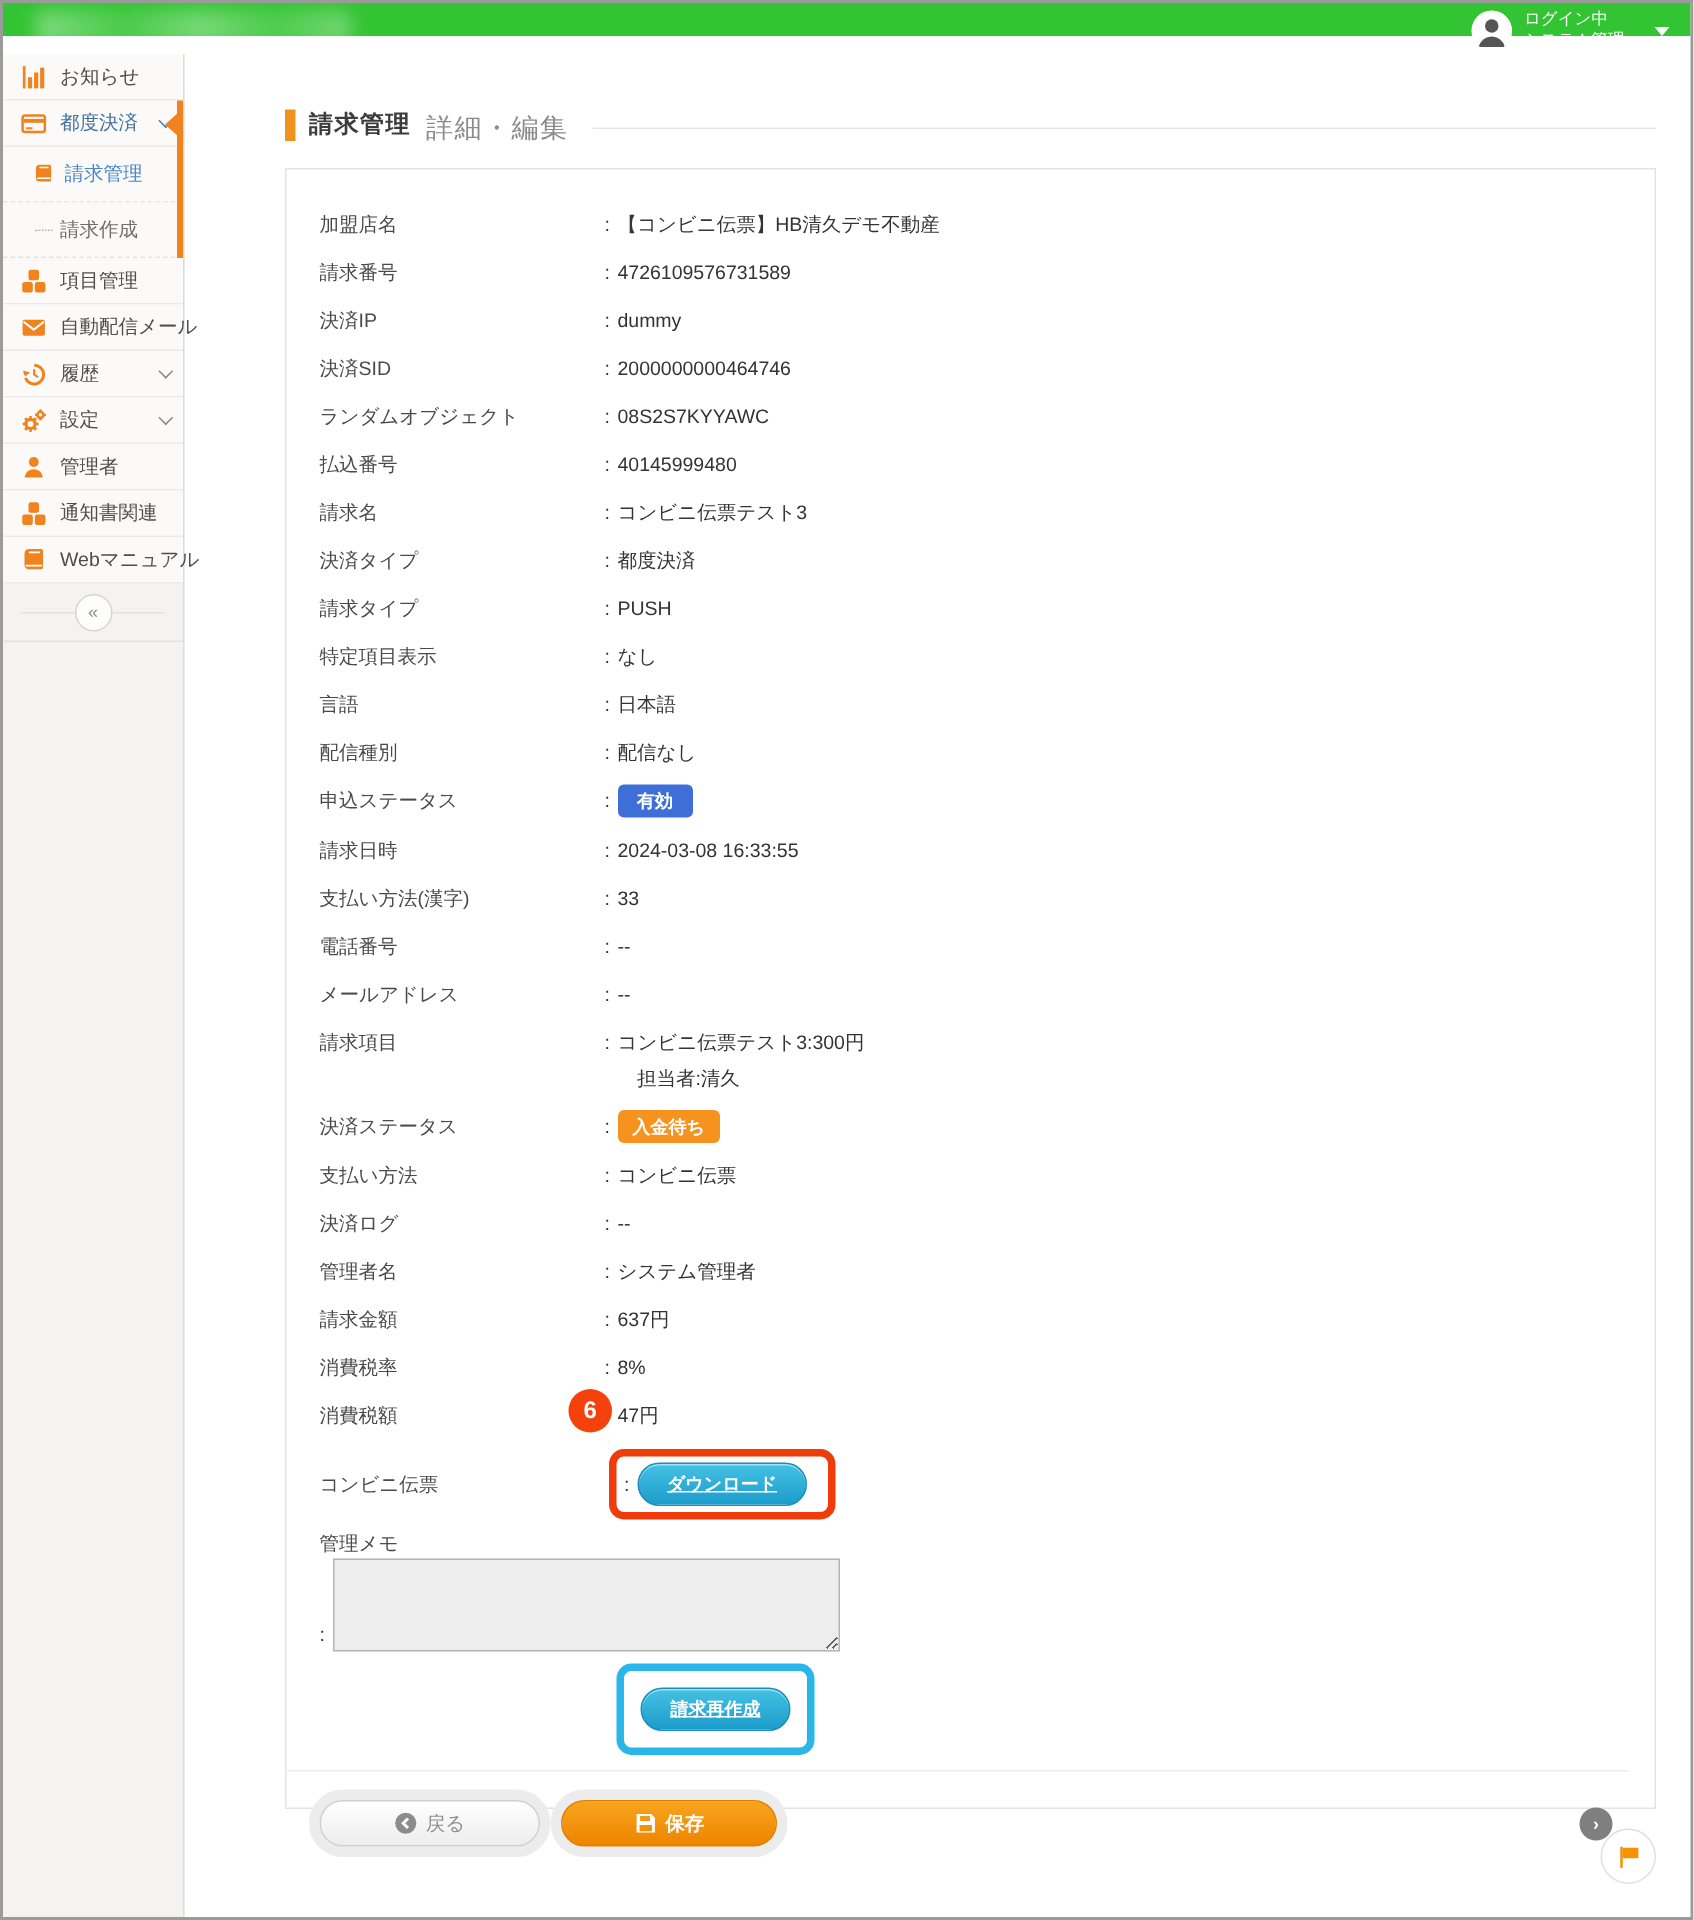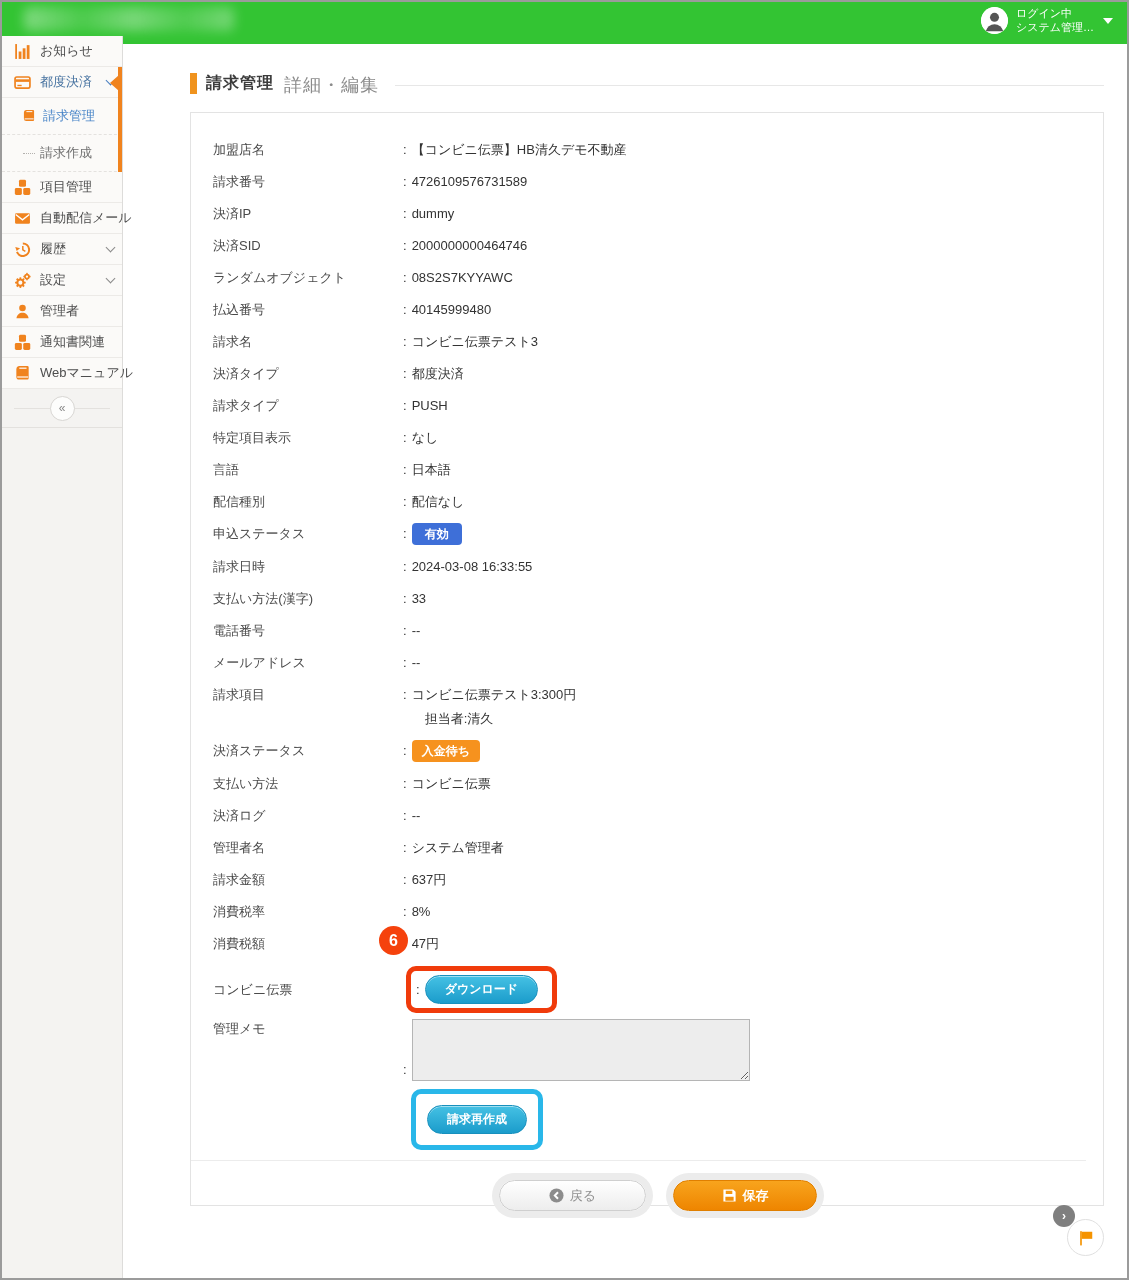--- a/index.html
+++ b/index.html
@@ -7,21 +7,21 @@
   body {
     position: relative;
     font-family: "Liberation Sans", "DejaVu Sans", sans-serif;
     background: #fff;
     color: #333;
     overflow: hidden;
   }
   .frame { position:absolute; inset:0; border:2px solid #9b9b9b; pointer-events:none; z-index:50; }
 
   
-  .topbar { position:absolute; left:2px; top:2px; right:2px; height:42px; background:#33c433; }
+  .topbar { position:absolute; left:2px; top:2px; right:2px; height:22px; background:#33c433; }
   .logo-blur {
     position:absolute; left:22px; top:5px; width:210px; height:24px; border-radius:6px;
     background:linear-gradient(90deg, rgba(255,255,255,.38), rgba(255,255,255,.12) 28%,
       rgba(255,255,255,.34) 52%, rgba(255,255,255,.14) 76%, rgba(255,255,255,.32));
     filter:blur(6px);
   }
   .userbox { position:absolute; right:14px; top:3px; display:flex; align-items:center; height:30px; cursor:pointer; }
   .avatar { width:27px; height:27px; border-radius:50%; background:#fff; overflow:hidden; flex:0 0 auto; }
   .usertext { margin-left:8px; color:#fff; font-size:11px; line-height:14px; white-space:nowrap; }
   .caret-down { width:0; height:0; border-left:5px solid transparent; border-right:5px solid transparent;
@@ -80,31 +80,31 @@
   .badge.orange { background:#f6921e; padding:5px 10px; }
   .circle-num { position:absolute; left:166px; top:-8px; width:29px; height:29px; border-radius:50%;
     background:#f5420d; color:#fff; font-size:16px; font-weight:bold;
     display:flex; align-items:center; justify-content:center; z-index:5; }
   .hl-red { display:inline-flex; align-items:center; border:5px solid #f03b0b; border-radius:10px;
     padding:4px 14px 4px 5px; margin-left:3px; }
   .hl-cyan { display:inline-flex; align-items:center; border:5px solid #29b7e9; border-radius:10px;
     padding:11px 11px; margin-left:198px; }
   .pill-cyan { border:1px solid #1790bd; border-radius:999px; color:#fff; font-size:12px; font-weight:bold;
     padding:5px 19px; background:linear-gradient(#45c1e4, #1b9ccb); cursor:pointer;
-    box-shadow:inset 0 1px 0 rgba(255,255,255,.5); white-space:nowrap; }
+    box-shadow:inset 0 1px 0 rgba(255,255,255,.5); white-space:nowrap;text-decoration:underline; }
   .drow.dl { margin-bottom:6px; min-height:38px; align-items:center; }
-  .drow.memo { margin-bottom:8px; }
+  .drow.memo { margin-bottom:8px;flex-direction:column; }
   .memo-wrap { display:flex; align-items:flex-end; }
   .memo-wrap .colon { margin-bottom:1px; }
   textarea.memo-area { width:338px; height:62px; background:#ededed; border:1px solid #b5b5b5;
     font-family:inherit; font-size:13px; padding:4px; }
   .drow.recreate { margin-bottom:0; }
   .divider { height:1px; background:#ececec; margin:10px 17px 0 -22px; margin-left:0; }
   .divider2 { margin-left:-22px; padding-left:22px; }
-  .panel-footer { display:flex; justify-content:center; align-items:center; gap:27px; padding-top:19px; }
+  .panel-footer { display:flex; align-items:center; gap:14px; padding-top:19px; }
   .btn-back, .btn-save { height:31px; border-radius:17px; font-size:13px; cursor:pointer;
     display:flex; align-items:center; justify-content:center; box-shadow:0 0 0 7px #ececec; }
   .btn-back { width:147px; background:linear-gradient(#ffffff,#ededed); border:1px solid #cfcfcf; color:#8f8f8f; }
   .btn-save { width:144px; background:linear-gradient(#f8a41d,#ee8500); border:1px solid #e07f00;
     color:#fff; font-weight:bold; }
   .btn-ic { width:15px; height:15px; margin-right:6px; display:flex; }
   .btn-ic svg { width:100%; height:100%; }
 
   
   .float-flag { position:absolute; left:1067px; top:1219px; width:37px; height:37px; border-radius:50%;

